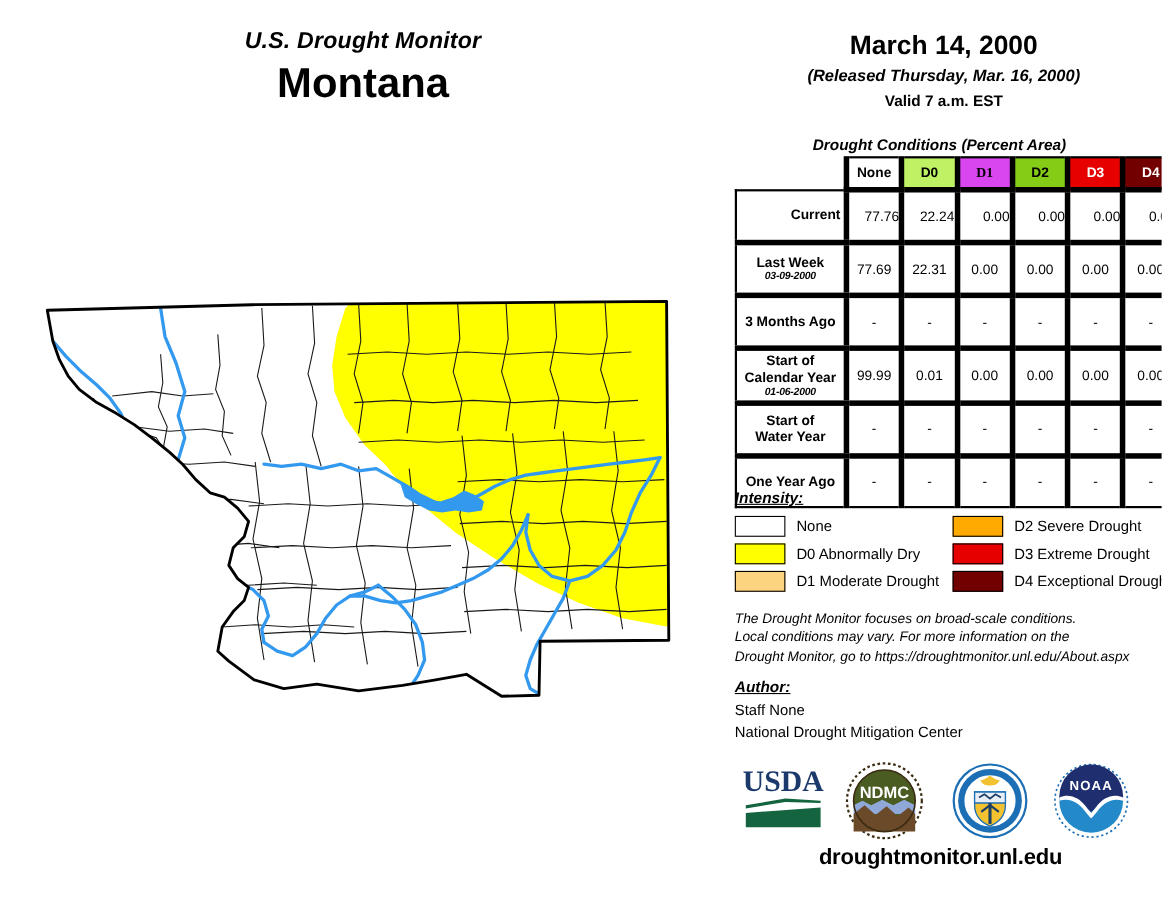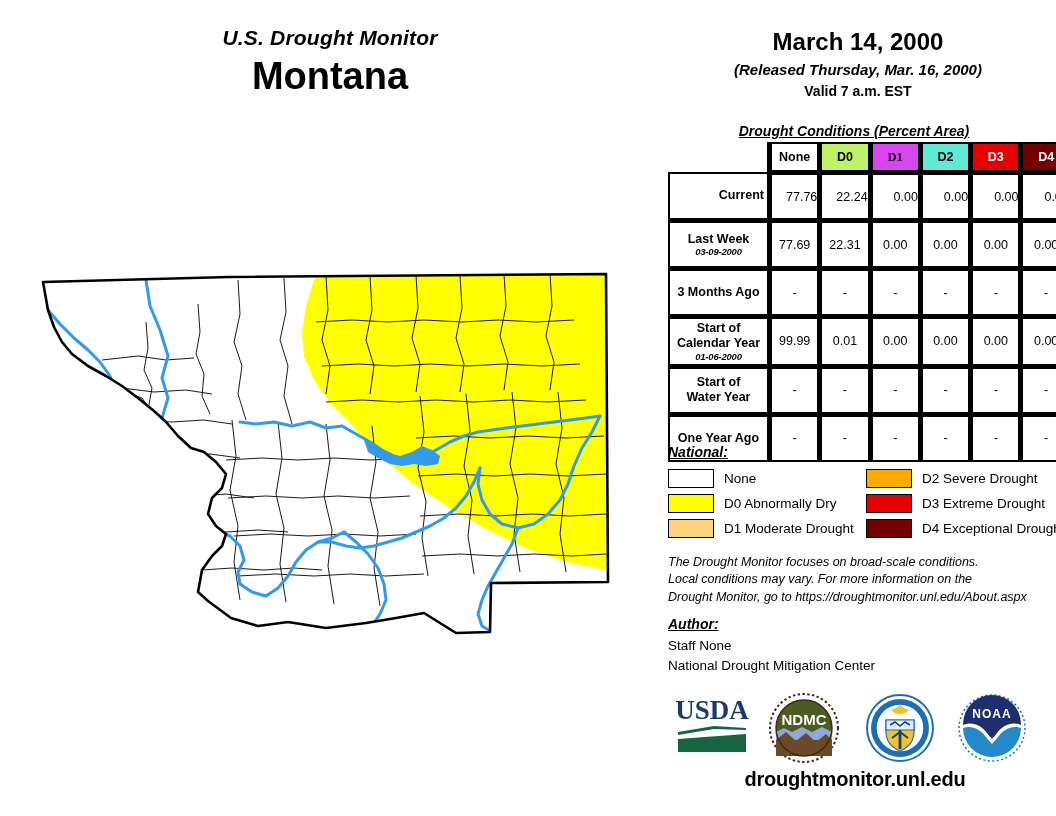--- a/index.html
+++ b/index.html
@@ -82,21 +82,20 @@
 
   
   #table-caption {
     position: absolute;
     left: 0; top: 123px;
     width: 388px;
     text-align: center;
     font-size: 14px;
     font-style: italic;
     font-weight: bold;
-    text-decoration: underline;
   }
   #cond-table {
     position: absolute;
     left: 8px; top: 142px;
     border-collapse: collapse;
     table-layout: fixed;
     width: 370px;
     font-size: 12px;
   }
   #cond-table td, #cond-table th {
@@ -377,21 +376,21 @@
 
   <div id="table-caption">Drought Conditions (Percent Area)</div>
 
   <table id="cond-table">
     <thead>
       <tr>
         <td class="corner-cell"></td>
       <td class="cat-head" style="background: rgb(255, 255, 255); color: rgb(0, 0, 0);"><span>None</span></td>
           <td class="cat-head" style="background: #bef264; color: rgb(0, 0, 0);"><span>D0</span></td>
           <td class="cat-head" style="background: #d946ef; color: rgb(0, 0, 0); font-family: Liberation Serif, serif;"><span>D1</span></td>
-          <td class="cat-head" style="background: #5eead4; color: rgb(0, 0, 0);"><span>D2</span></td>
+          <td class="cat-head" style="background: #84cc16; color: rgb(0, 0, 0);"><span>D2</span></td>
           <td class="cat-head" style="background: rgb(230, 0, 0); color: rgb(255, 255, 255);"><span>D3</span></td>
           <td class="cat-head" style="background: rgb(115, 0, 0); color: rgb(255, 255, 255);"><span>D4</span></td>
         </tr>
     </thead>
     <tbody>
         <tr>
           <td class="rowlabel">
             <div>
               <div>Current</div>
             </div>
@@ -468,21 +467,21 @@
           <td class="val"><span>-</span></td>
           <td class="val"><span>-</span></td>
           <td class="val"><span>-</span></td>
           <td class="val"><span>-</span></td>
           <td class="val"><span>-</span></td>
           <td class="val"><span>-</span></td>
         </tr>
       </tbody>
   </table>
 
-  <div id="intensity-head">National:</div>
+  <div id="intensity-head">Intensity:</div>
   <div id="legend">
     <div class="legend-col" id="legend-col-left">
         <div class="legend-row">
           <div class="legend-swatch" style="background: rgb(255, 255, 255);"></div>
           <div class="legend-label">None</div>
         </div>
         <div class="legend-row">
           <div class="legend-swatch" style="background: rgb(255, 255, 0);"></div>
           <div class="legend-label">D0 Abnormally Dry</div>
         </div>

